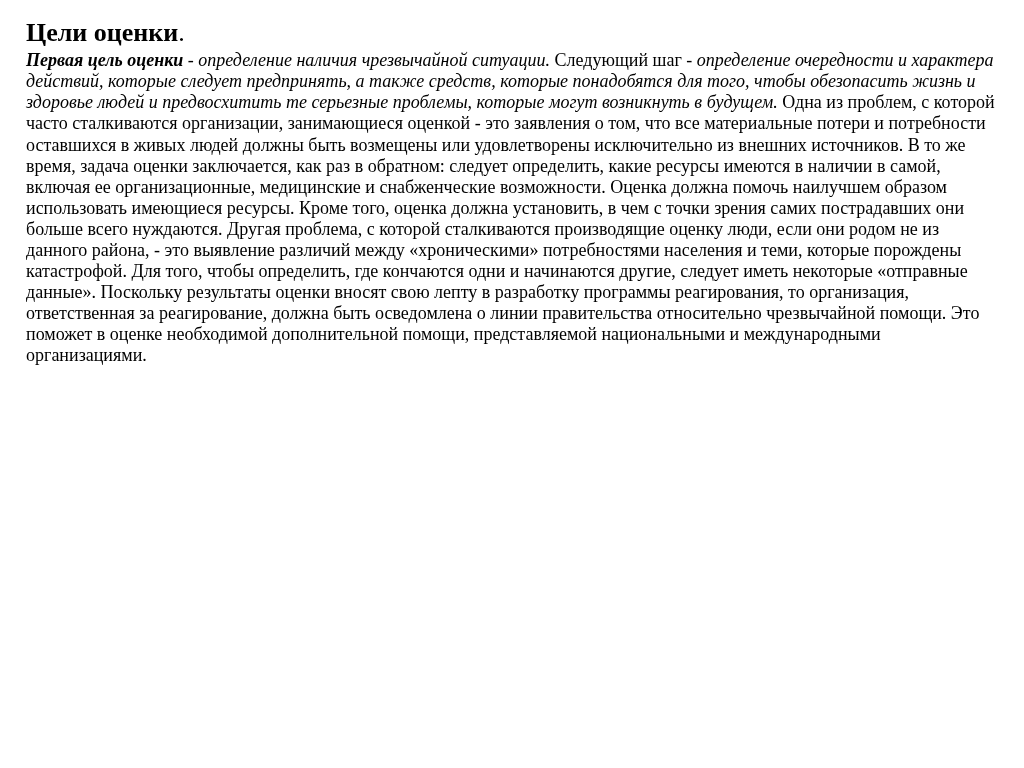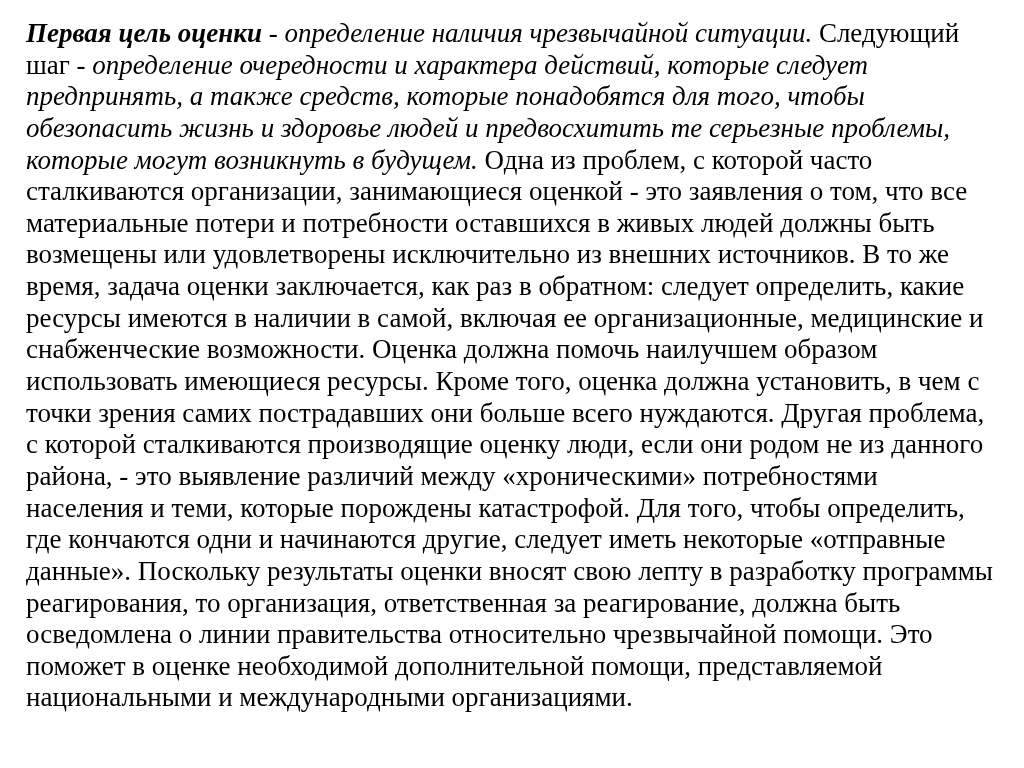--- a/index.html
+++ b/index.html
@@ -23,27 +23,28 @@
     line-height: 1.16;
     margin: 0 0 2px 0;
   }
   .slide-title .title-text {
     font-weight: bold;
   }
   .slide-title .title-period {
     font-weight: normal;
   }
   .body-paragraph {
-    font-size: 27px;
+    font-size: 18px;
     line-height: 1.172;
     margin: 0;
     text-align: left;
   }
   .run-bold-italic { font-weight: bold; font-style: italic; }
   .run-italic { font-style: italic; }
   .run-regular { font-weight: normal; font-style: normal; }
 </style>
 </head>
 <body>
 
 <div class="slide">
+  <h1 class="slide-title"><span class="title-text">Цели оценки</span><span class="title-period">.</span></h1>
   <p class="body-paragraph"><span class="run run-bold-italic">Первая цель оценки</span><span class="run run-italic"> - определение наличия чрезвычайной ситуации. </span><span class="run run-regular">Следующий шаг - </span><span class="run run-italic">определение очередности и характера действий, которые следует предпринять, а также средств, которые понадобятся для того, чтобы обезопасить жизнь и здоровье людей и предвосхитить те серьезные проблемы, которые могут возникнуть в будущем. </span><span class="run run-regular">Одна из проблем, с которой часто сталкиваются организации, занимающиеся оценкой - это заявления о том, что все материальные потери и потребности оставшихся в живых людей должны быть возмещены или удовлетворены исключительно из внешних источников. В то же время, задача оценки заключается, как раз в обратном: следует определить, какие ресурсы имеются в наличии в самой, включая ее организационные, медицинские и снабженческие возможности. Оценка должна помочь наилучшем образом использовать имеющиеся ресурсы. Кроме того, оценка должна установить, в чем с точки зрения самих пострадавших они больше всего нуждаются. Другая проблема, с которой сталкиваются производящие оценку люди, если они родом не из данного района, - это выявление различий между «хроническими» потребностями населения и теми, которые порождены катастрофой. Для того, чтобы определить, где кончаются одни и начинаются другие, следует иметь некоторые «отправные данные». Поскольку результаты оценки вносят свою лепту в разработку программы реагирования, то организация, ответственная за реагирование, должна быть осведомлена о линии правительства относительно чрезвычайной помощи. Это поможет в оценке необходимой дополнительной помощи, представляемой национальными и международными организациями.</span></p>
 </div>
 
 </body></html>

